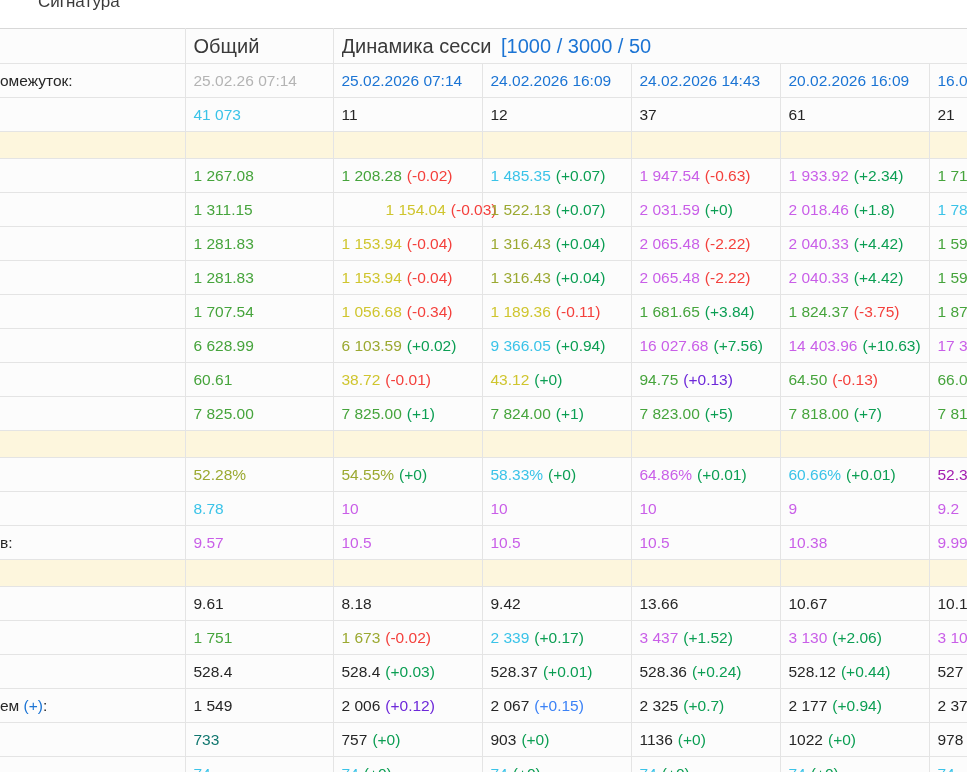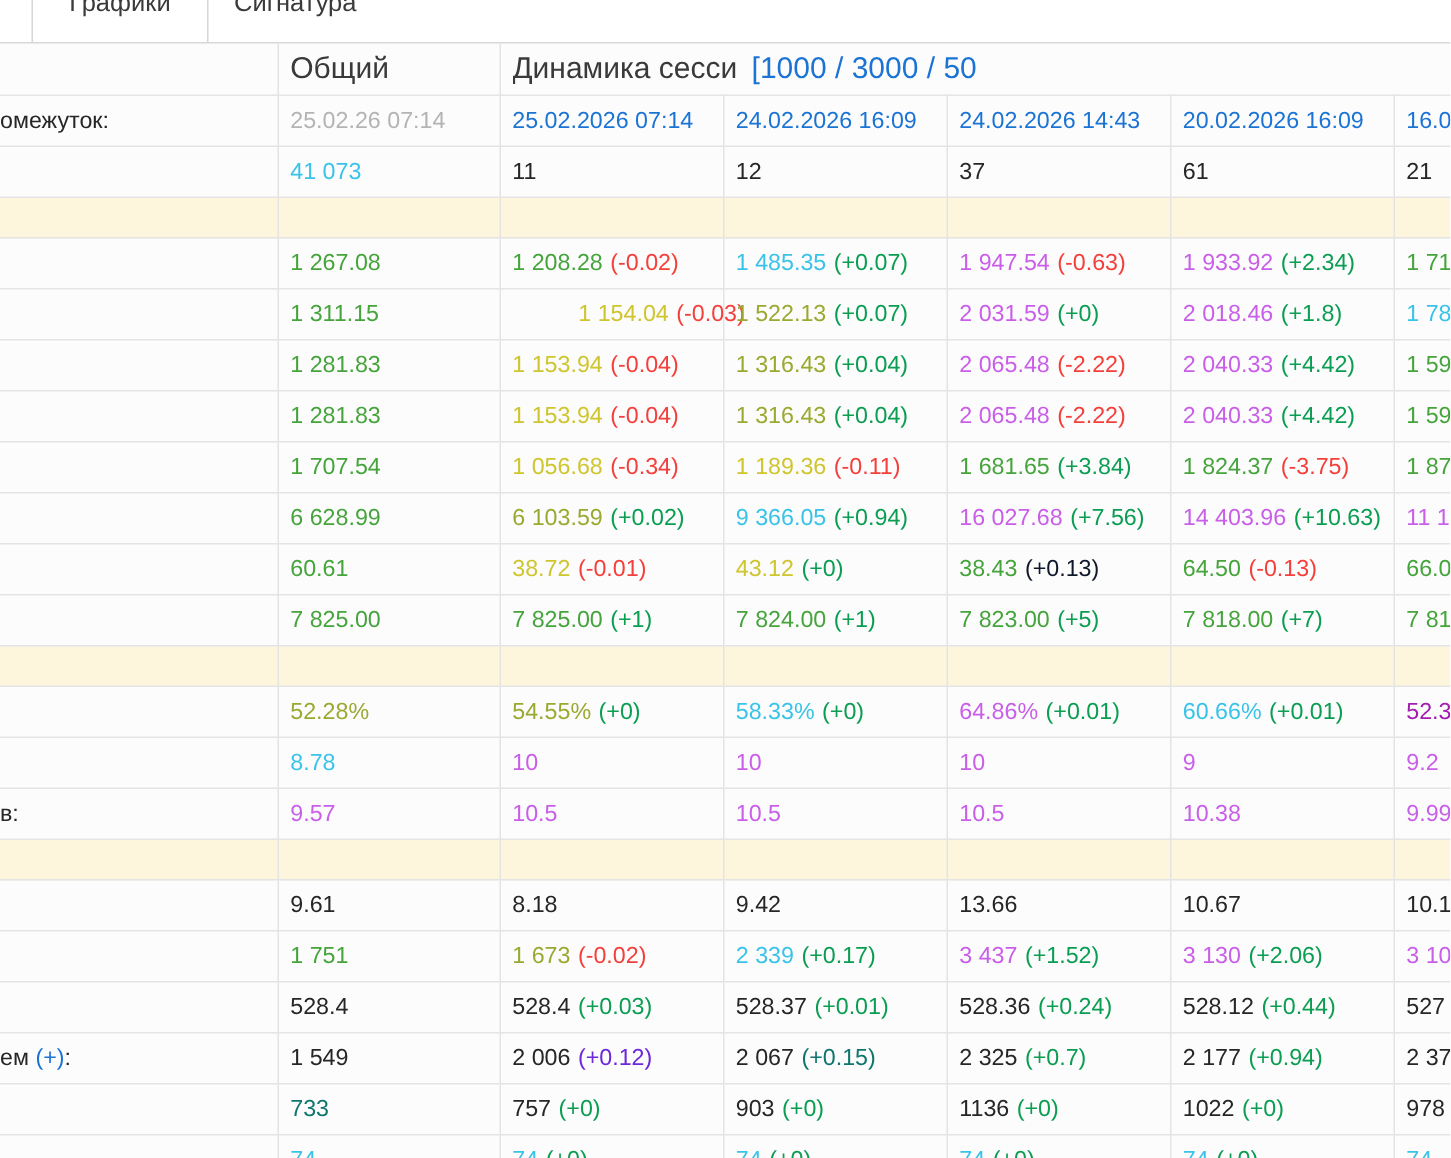--- a/index.html
+++ b/index.html
@@ -32,23 +32,20 @@
   .delta{margin-left:5px;}
   .lnk{cursor:pointer;}
   .dyncell{overflow:hidden;}
 </style>
 </head>
 <body>
 
 <div class="viewport">
 
   <div class="tabbar">
-    <div class="tab first">
-      <div class="tab-label">Графики</div>
-    </div>
     <div class="tab second">
       <div class="tab-label">Сигнатура</div>
     </div>
   </div>
 
   <table class="stats">
     <colgroup>
       <col style="width:185px">
         <col style="width:148px">
         <col style="width:149px">
@@ -140,28 +137,28 @@
           <td><span style="color: rgb(70, 164, 60);">1 824.37</span><span class="delta" style="color: rgb(244, 64, 60);">(-3.75)</span></td>
           <td><span style="color: rgb(70, 164, 60);">1 87</span></td>
         </tr>
         <tr class="datarow">
           <td></td>
           <td><span style="color: rgb(70, 164, 60);">6 628.99</span></td>
           <td><span style="color: rgb(155, 169, 49);">6 103.59</span><span class="delta" style="color: rgb(11, 158, 83);">(+0.02)</span></td>
           <td><span style="color: rgb(58, 195, 232);">9 366.05</span><span class="delta" style="color: rgb(11, 158, 83);">(+0.94)</span></td>
           <td><span style="color: rgb(201, 94, 232);">16 027.68</span><span class="delta" style="color: rgb(11, 158, 83);">(+7.56)</span></td>
           <td><span style="color: rgb(201, 94, 232);">14 403.96</span><span class="delta" style="color: rgb(11, 158, 83);">(+10.63)</span></td>
-          <td><span style="color: rgb(201, 94, 232);">11 1</span></td>
+          <td><span style="color: rgb(201, 94, 232);">17 3</span></td>
         </tr>
         <tr class="datarow">
           <td></td>
           <td><span style="color: rgb(70, 164, 60);">60.61</span></td>
           <td><span style="color: rgb(207, 197, 46);">38.72</span><span class="delta" style="color: rgb(244, 64, 60);">(-0.01)</span></td>
           <td><span style="color: rgb(207, 197, 46);">43.12</span><span class="delta" style="color: rgb(11, 158, 83);">(+0)</span></td>
-          <td><span style="color: rgb(70, 164, 60);">38.43</span><span class="delta" style="color: #0f172a;">(+0.13)</span></td>
+          <td><span style="color: rgb(70, 164, 60);">94.75</span><span class="delta" style="color: #6d28d9;">(+0.13)</span></td>
           <td><span style="color: rgb(70, 164, 60);">64.50</span><span class="delta" style="color: rgb(244, 64, 60);">(-0.13)</span></td>
           <td><span style="color: rgb(70, 164, 60);">66.0</span></td>
         </tr>
         <tr class="datarow">
           <td></td>
           <td><span style="color: rgb(70, 164, 60);">7 825.00</span></td>
           <td><span style="color: rgb(70, 164, 60);">7 825.00</span><span class="delta" style="color: rgb(11, 158, 83);">(+1)</span></td>
           <td><span style="color: rgb(70, 164, 60);">7 824.00</span><span class="delta" style="color: rgb(11, 158, 83);">(+1)</span></td>
           <td><span style="color: rgb(70, 164, 60);">7 823.00</span><span class="delta" style="color: rgb(11, 158, 83);">(+5)</span></td>
           <td><span style="color: rgb(70, 164, 60);">7 818.00</span><span class="delta" style="color: rgb(11, 158, 83);">(+7)</span></td>
@@ -236,21 +233,21 @@
           <td><span style="color: rgb(38, 38, 38);">528.4</span><span class="delta" style="color: rgb(11, 158, 83);">(+0.03)</span></td>
           <td><span style="color: rgb(38, 38, 38);">528.37</span><span class="delta" style="color: rgb(11, 158, 83);">(+0.01)</span></td>
           <td><span style="color: rgb(38, 38, 38);">528.36</span><span class="delta" style="color: rgb(11, 158, 83);">(+0.24)</span></td>
           <td><span style="color: rgb(38, 38, 38);">528.12</span><span class="delta" style="color: rgb(11, 158, 83);">(+0.44)</span></td>
           <td><span style="color: rgb(38, 38, 38);">527</span></td>
         </tr>
         <tr class="datarow">
           <td><span style="color: rgb(38, 38, 38);">ем </span><span class="lnk" style="color: rgb(27, 116, 212);">(+)</span><span style="color: rgb(38, 38, 38);">:</span></td>
           <td><span style="color: rgb(38, 38, 38);">1 549</span></td>
           <td><span style="color: rgb(38, 38, 38);">2 006</span><span class="delta" style="color: #6d28d9;">(+0.12)</span></td>
-          <td><span style="color: rgb(38, 38, 38);">2 067</span><span class="delta" style="color: #0f766e;">(+0.15)</span></td>
+          <td><span style="color: rgb(38, 38, 38);">2 067</span><span class="delta" style="color: #3b82f6;">(+0.15)</span></td>
           <td><span style="color: rgb(38, 38, 38);">2 325</span><span class="delta" style="color: rgb(11, 158, 83);">(+0.7)</span></td>
           <td><span style="color: rgb(38, 38, 38);">2 177</span><span class="delta" style="color: rgb(11, 158, 83);">(+0.94)</span></td>
           <td><span style="color: rgb(38, 38, 38);">2 37</span></td>
         </tr>
         <tr class="datarow">
           <td></td>
           <td><span style="color: #0f766e; margin-top: 12px;">733</span></td>
           <td><span style="color: rgb(38, 38, 38);">757</span><span class="delta" style="color: rgb(11, 158, 83);">(+0)</span></td>
           <td><span style="color: rgb(38, 38, 38);">903</span><span class="delta" style="color: rgb(11, 158, 83);">(+0)</span></td>
           <td><span style="color: rgb(38, 38, 38);">1136</span><span class="delta" style="color: rgb(11, 158, 83);">(+0)</span></td>

